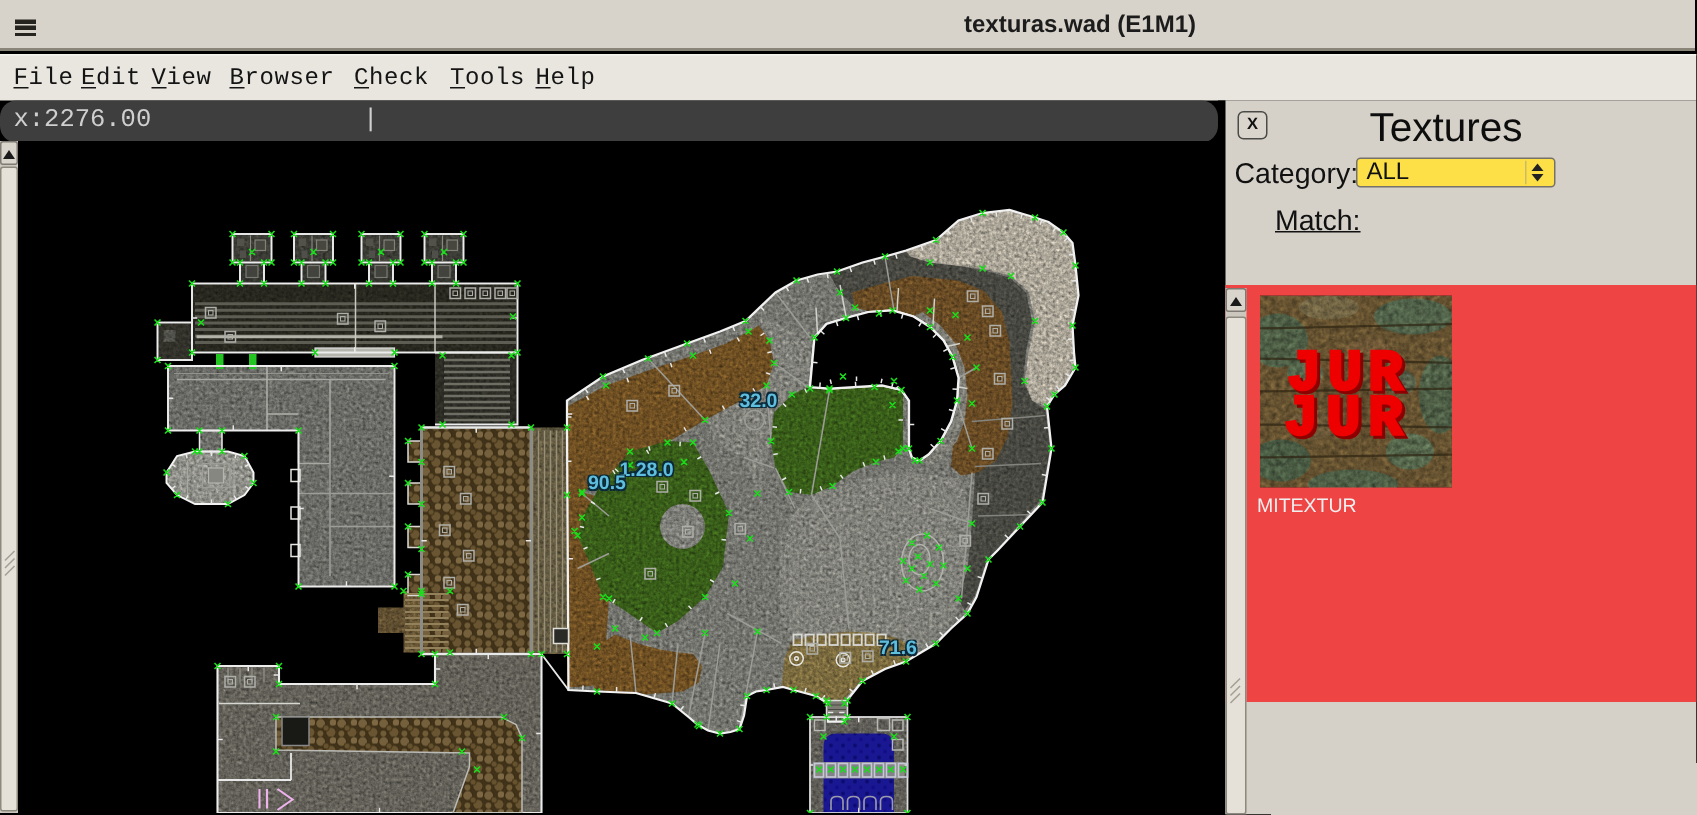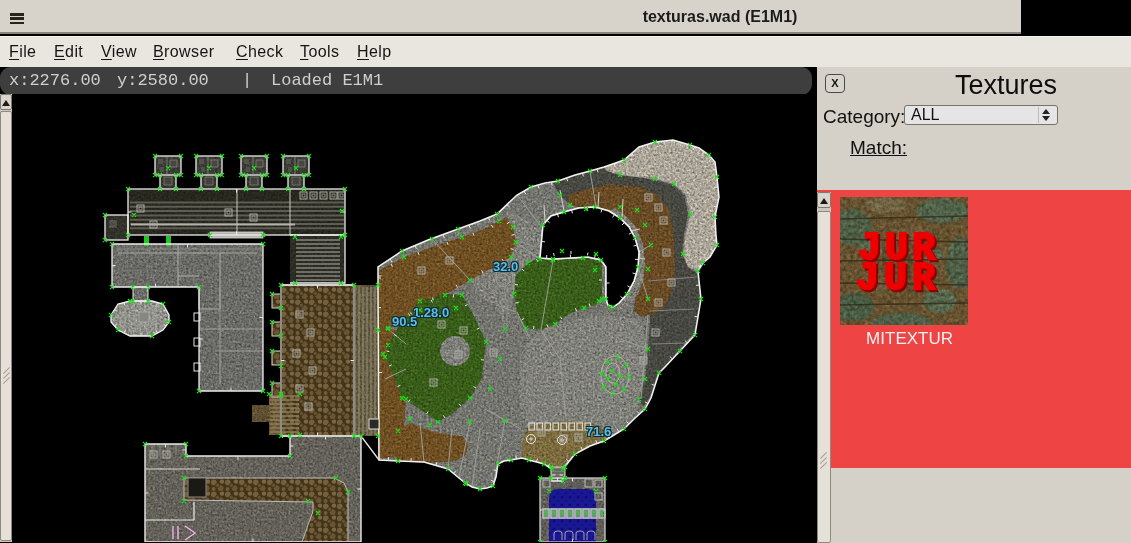--- a/index.html
+++ b/index.html
@@ -1,41 +1,41 @@
 <!DOCTYPE html>
 <html><head><meta charset="utf-8"><style>
 * { margin:0; padding:0; box-sizing:border-box; }
 body { width:1131px; height:543px; overflow:hidden; font-family:"Liberation Sans", sans-serif; background:#000; position:relative; }
-#titlebar { position:absolute; left:0; top:0; width:1021px; height:34px; background:#d7d3cb; border-bottom:2px solid #8a8579; }
+#titlebar { position:absolute; left:0; top:0; width:1130px; height:34px; background:#d7d3cb; border-bottom:2px solid #8a8579; }
 #titlebar .title { position:absolute; left:720px; transform:translateX(-50%); top:8px; font-weight:bold; font-size:16px; color:#1c1c1c; white-space:nowrap; }
 #burger { position:absolute; left:10px; top:13px; width:14px; }
 #burger div { height:2.6px; background:#26241f; margin-bottom:1.8px; }
-#menubar { position:absolute; left:0; top:36px; width:1131px; height:31px; background:#e9e6df; border-top:1px solid #f6f4ef; }
+#menubar { position:absolute; left:0; top:36px; width:1131px; height:31px; background:#e9e6df; border-top:1px solid #f6f4ef;font-family:Liberation Mono, monospace; }
 #menubar span { position:absolute; top:6px; font-size:16px; letter-spacing:0.4px; color:#141414; }
 #menubar u { text-decoration:underline; text-underline-offset:2px; }
 #statusbar { position:absolute; left:0; top:67px; width:812px; height:28px; background:#3e3e3e; color:#cfcfcf; font-family:"Liberation Mono", monospace; font-size:17px; line-height:27px;border-radius:11px; }
 #statusbar span { position:absolute; top:0; }
 #canvas { position:absolute; left:0; top:94px; width:812px; height:448px; background:#1d4ed8; }
 #map { position:absolute; left:0; top:0; }
 .vsb { position:absolute; background:#cbc7bf; }
 .sbbtn { position:absolute; left:0; width:100%; height:16px; background:#d9d5cd; border:1px solid #7e7a72; border-radius:2px; }
 .sbbtn svg { display:block; margin:4px auto; }
 .sbthumb { position:absolute; left:0; width:100%; background:#e5e1d9; border:1px solid #8d897f; border-radius:2px; }
 .grip { position:absolute; left:1px; width:9px; height:1px; background:#a49f93; transform:rotate(-45deg); }
 #panel { position:absolute; left:817px; top:67px; width:314px; height:476px; background:#d5d1c9; }
 #gapstrip { position:absolute; left:812px; top:67px; width:5px; height:476px; background:#000; }
 #xbtn { position:absolute; left:8px; top:7px; width:20px; height:19px; background:#d9d5cd; border:1px solid #4a4a46; border-radius:4px; font-size:11px; font-weight:bold; text-align:center; line-height:17px; color:#111; }
-#ptitle { position:absolute; left:147px; transform:translateX(-50%); top:3px; font-size:27px; color:#0d0d0d; white-space:nowrap;margin-left:42px; }
+#ptitle { position:absolute; left:147px; transform:translateX(-50%); top:3px; font-size:27px; color:#0d0d0d; white-space:nowrap; }
 .plabel { position:absolute; font-size:19px; color:#111; }
-#combo { position:absolute; left:87px; top:38px; width:154px; height:20px; background:#e5e5e5; border:1px solid #76726a; border-radius:3px; font-size:16px; padding-left:6px; line-height:18px; color:#111; }
+#combo { position:absolute; left:87px; top:38px; width:133px; height:20px; background:#fde047; border:1px solid #76726a; border-radius:3px; font-size:16px; padding-left:6px; line-height:18px; color:#111; }
 #combo .spin { position:absolute; right:3px; top:1px; width:16px; height:16px; }
 #minput { position:absolute; left:87px; top:68px; width:119px; height:21px; background:#fff; border:1px solid #76726a; border-radius:3px; font-size:16px; padding-left:5px; line-height:19px; color:#111; }
 #browser { position:absolute; left:0px; top:123px; width:314px; height:278px; background:#ef4444; }
 #thumb { position:absolute; left:23px; top:7px; }
-#tname { position:absolute; left:8px; top:139px; width:128px; text-align:right; font-size:17px; color:#f0f0f0; }
+#tname { position:absolute; left:21px; top:139px; width:128px; text-align:left; font-size:13px; color:#f0f0f0; }
 </style></head>
 <body>
 <div id="titlebar">
     <div id="burger">
       <div></div>
       <div></div>
       <div></div>
     </div>
     <div class="title">texturas.wad (E1M1)</div>
   </div>
@@ -43,23 +43,21 @@
 <span style="left:9px"><u>F</u>ile</span>
 <span style="left:54px"><u>E</u>dit</span>
 <span style="left:101px"><u>V</u>iew</span>
 <span style="left:153px"><u>B</u>rowser</span>
 <span style="left:236px"><u>C</u>heck</span>
 <span style="left:300px"><u>T</u>ools</span>
 <span style="left:357px"><u>H</u>elp</span>
 </div>
 <div id="statusbar">
     <span style="left:9px">x:2276.00</span>
-    <span style="left:117px">y:2580.00</span>
     <span style="left:242px">|</span>
-    <span style="left:271px">Loaded E1M1</span>
   </div>
 <div id="canvas">
 <svg id="map" width="812" height="448" viewBox="0 95 812 448" xmlns="http://www.w3.org/2000/svg">
 <defs>
 <filter id="speck" x="0" y="0" width="100%" height="100%" color-interpolation-filters="sRGB">
  <feTurbulence type="fractalNoise" baseFrequency="0.45" numOctaves="3" seed="3" result="t"></feTurbulence>
  <feColorMatrix in="t" type="matrix" values="0.33 0.33 0.33 0 0  0.33 0.33 0.33 0 0  0.33 0.33 0.33 0 0  0 0 0 0 1" result="n"></feColorMatrix>
  <feComposite in="n" in2="SourceGraphic" operator="arithmetic" k1="1.6" k2="0" k3="0.22" k4="0"></feComposite>
 </filter>
 <pattern id="ppebble" width="14" height="12" patternUnits="userSpaceOnUse">

